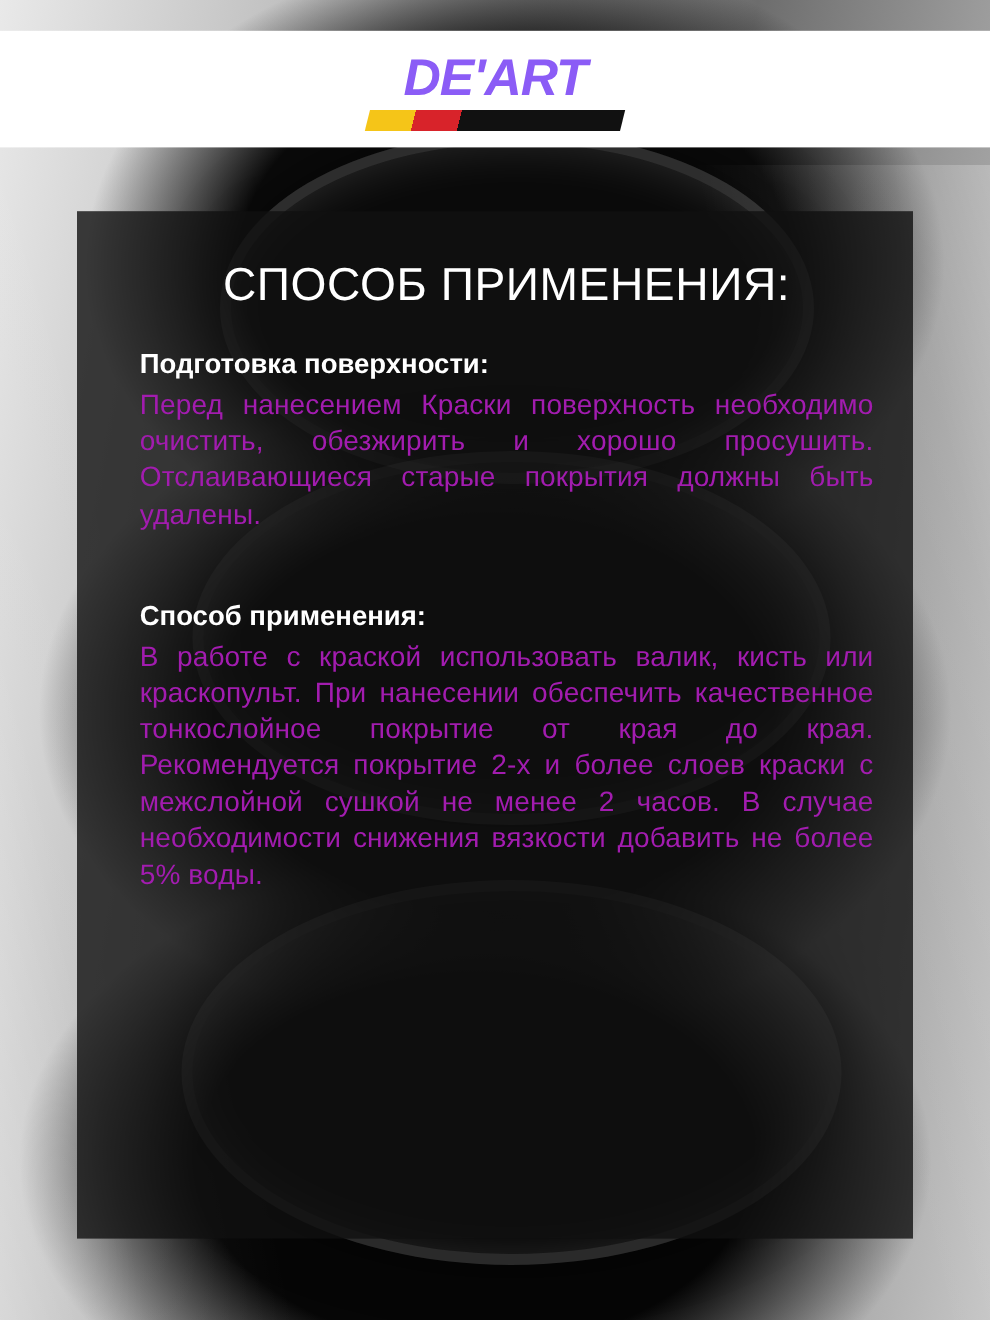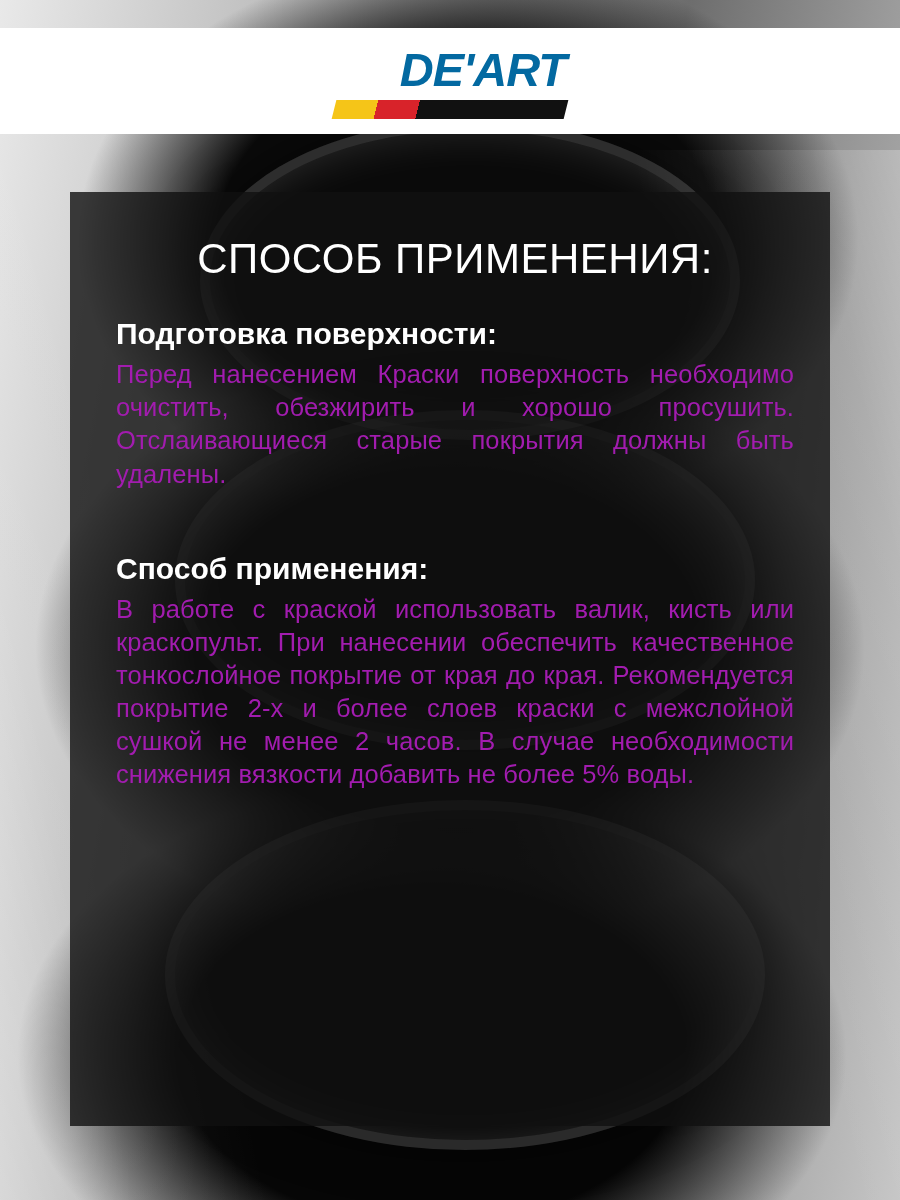--- a/index.html
+++ b/index.html
@@ -62,27 +62,27 @@
     position: relative;
     width: 232px;
     height: 78px;
   }
   .logo-text {
     position: absolute;
     left: 0; top: 0;
     width: 232px;
     height: 56px;
     line-height: 56px;
-    text-align: right;
+    text-align: center;
     font-family: "Liberation Sans", sans-serif;
     font-weight: bold;
     font-style: italic;
     font-size: 47px;
     letter-spacing: -1px;
-    color: #0369a1;
+    color: #8b5cf6;
     white-space: nowrap;
   }
   .logo-flag-2 {
     position: absolute;
     left: 0; top: 58px;
     width: 232px; height: 19px;
     transform: skewX(-14deg);
     background: linear-gradient(90deg, #f5c518 0 18%, #d8232a 18% 36%, #111111 36% 100%);
   }
 
@@ -91,34 +91,35 @@
     position: absolute;
     left: 70px; top: 192px;
     width: 760px;
     height: 934px;
     background: rgba(16,16,16,0.80);
     padding: 0;
     box-sizing: border-box;
   }
   .panel-inner {
     padding: 44px 36px 30px 46px;
+    margin-left: 11px;
   }
   .doc-title {
     color: #ffffff;
     font-size: 42px;
     font-weight: normal;
     letter-spacing: 0.5px;
     margin: 0 0 34px 0;
     text-align: center;
     line-height: 1.1;
   }
   .section { margin-bottom: 26px; }
   .section-heading {
     color: #ffffff;
-    font-size: 30px;
+    font-size: 25px;
     font-weight: bold;
     margin: 0 0 6px 0;
     line-height: 1.2;
   }
   .para {
     color: #a21caf;
     font-size: 25.5px;
     line-height: 1.30;
     margin: 0 0 2px 0;
     text-align: justify;

